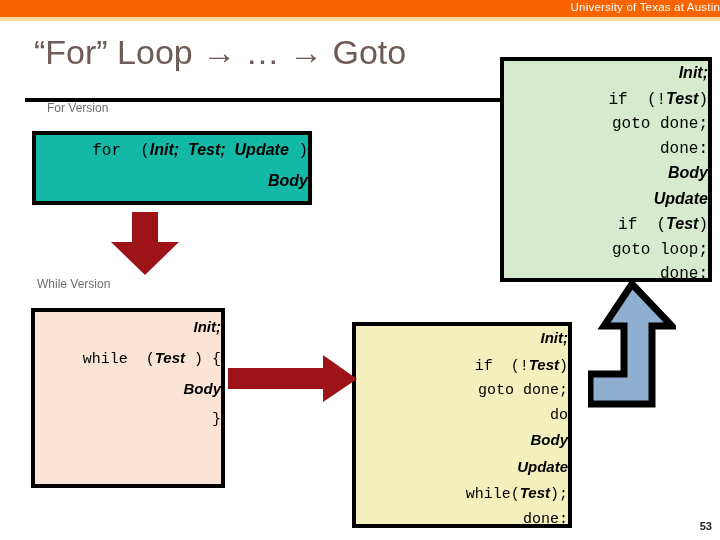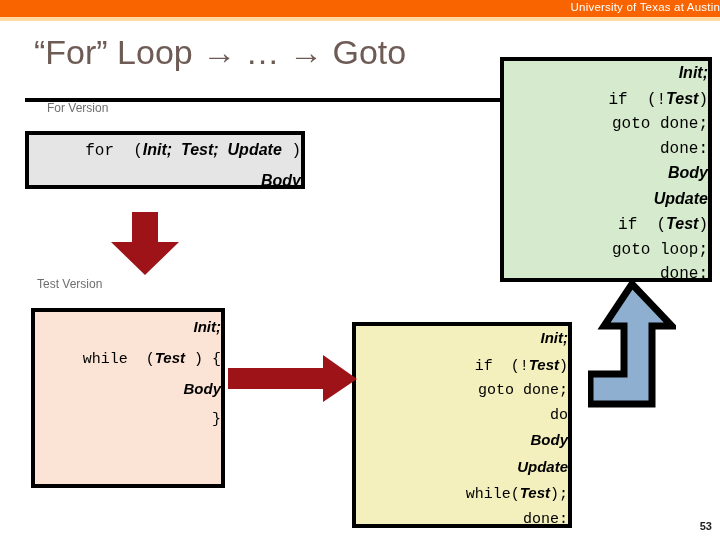--- a/index.html
+++ b/index.html
@@ -87,23 +87,23 @@
   }
   .kw { font-family: "Liberation Mono", monospace; }
   .ph {
     font-family: "Liberation Sans", sans-serif;
     font-style: italic;
     font-weight: bold;
   }
 
   
   #box-for {
-    left: 25px; top: 131px;
-    width: 280px; height: 58px;
-    background: #e5e5e5;
+    left: 32px; top: 131px;
+    width: 280px; height: 74px;
+    background: #14b8a6;
   }
   #box-for .line { font-size: 16px; line-height: 30px; padding-left: 9px; }
 
   
   #box-while {
     left: 31px; top: 308px;
     width: 194px; height: 180px;
     background: #FBE4D5;
   }
   #box-while .line { font-size: 15px; line-height: 29px; padding-left: 8px; }
@@ -155,21 +155,21 @@
 <body>
 
 <div class="banner"></div>
 <div class="banner-sub"></div>
 <div class="banner-text">University of Texas at Austin</div>
 
 <div class="slide-title">“For” Loop → … → Goto</div>
 <div class="rule"></div>
 
 <div class="caption" id="caption-for">For Version</div>
-<div class="caption" id="caption-while">Test Version</div>
+<div class="caption" id="caption-while">While Version</div>
 
 <div class="codebox" id="box-for">
     <div class="line"><span class="kw">for  (</span><span class="ph">Init;  Test;  Update</span><span class="kw"> )</span></div>
     <div class="line"><span class="kw">      </span><span class="ph">Body</span></div>
   </div>
 <div class="codebox" id="box-while">
     <div class="line"><span class="ph">Init;</span></div>
     <div class="line"><span class="kw">while  (</span><span class="ph">Test</span><span class="kw"> ) {</span></div>
     <div class="line"><span class="kw">     </span><span class="ph">Body</span></div>
     <div class="line"><span class="kw">}</span></div>

